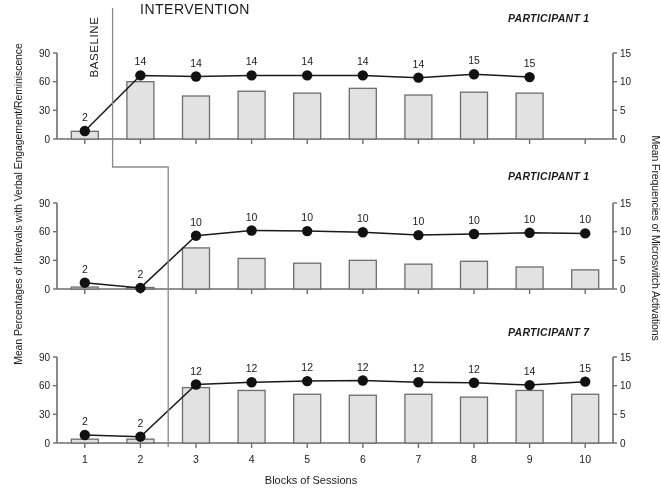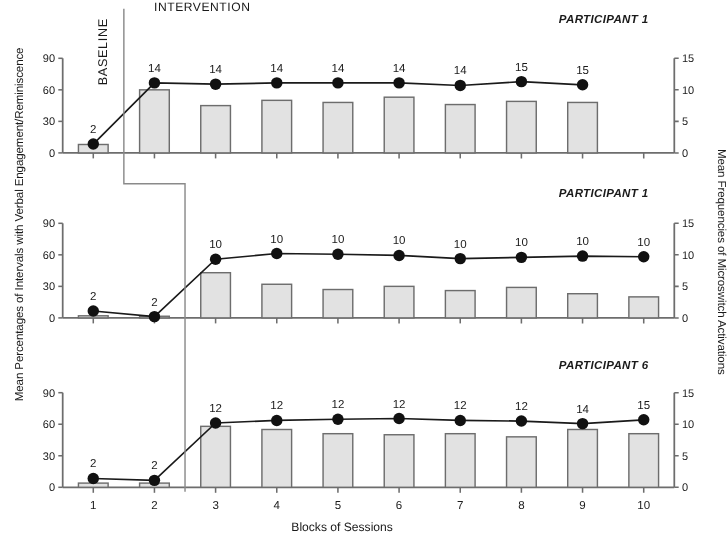--- a/index.html
+++ b/index.html
@@ -25,21 +25,21 @@
   }
   .xlabel span{position:relative;left:28px;}
 
   
   .baseline-txt{
     position:absolute;left:34px;top:41px;width:120px;
     transform:rotate(-90deg);transform-origin:center center;
     font-size:11.5px;letter-spacing:0.6px;text-align:center;white-space:nowrap;
   }
   .intervention-txt{
-    position:absolute;left:140px;top:1px;font-size:11px;letter-spacing:0.5px;
+    position:absolute;left:140px;top:1px;font-size:14px;letter-spacing:0.5px;
   }
 
   
   .ptitle{
     position:absolute;font-style:italic;font-weight:bold;font-size:10.5px;
     letter-spacing:0.3px;
   }
 
   svg{position:absolute;left:0;top:0;}
   .axline{stroke:#6d6d6d;stroke-width:1.6;fill:none;}
@@ -59,21 +59,21 @@
 
   <div class="ylabel-left">Mean Percentages of Intervals with Verbal Engagement/Reminiscence</div>
   <div class="ylabel-right">Mean Frequencies of Microswitch Activations</div>
   <div class="xlabel"><span>Blocks of Sessions</span></div>
 
   <div class="baseline-txt">BASELINE</div>
   <div class="intervention-txt">INTERVENTION</div>
 
   <div class="ptitle" style="left:508px;top:12px;">PARTICIPANT 1</div>
   <div class="ptitle" style="left:508px;top:170px;">PARTICIPANT 1</div>
-  <div class="ptitle" style="left:508px;top:326px;">PARTICIPANT 6</div>
+  <div class="ptitle" style="left:508px;top:326px;">PARTICIPANT 7</div>
 
   <svg id="plot" width="661" height="496">
       <g>
         <path class="axline" d="M57,53 L57,139"></path>
         <line class="tick" x1="53" y1="139" x2="57" y2="139"></line>
         <text class="ticktxt" x="50" y="142.5" text-anchor="end">0</text>
         <line class="tick" x1="53" y1="110.33333333333334" x2="57" y2="110.33333333333334"></line>
         <text class="ticktxt" x="50" y="113.83333333333334" text-anchor="end">30</text>
         <line class="tick" x1="53" y1="81.66666666666667" x2="57" y2="81.66666666666667"></line>
         <text class="ticktxt" x="50" y="85.16666666666667" text-anchor="end">60</text>

